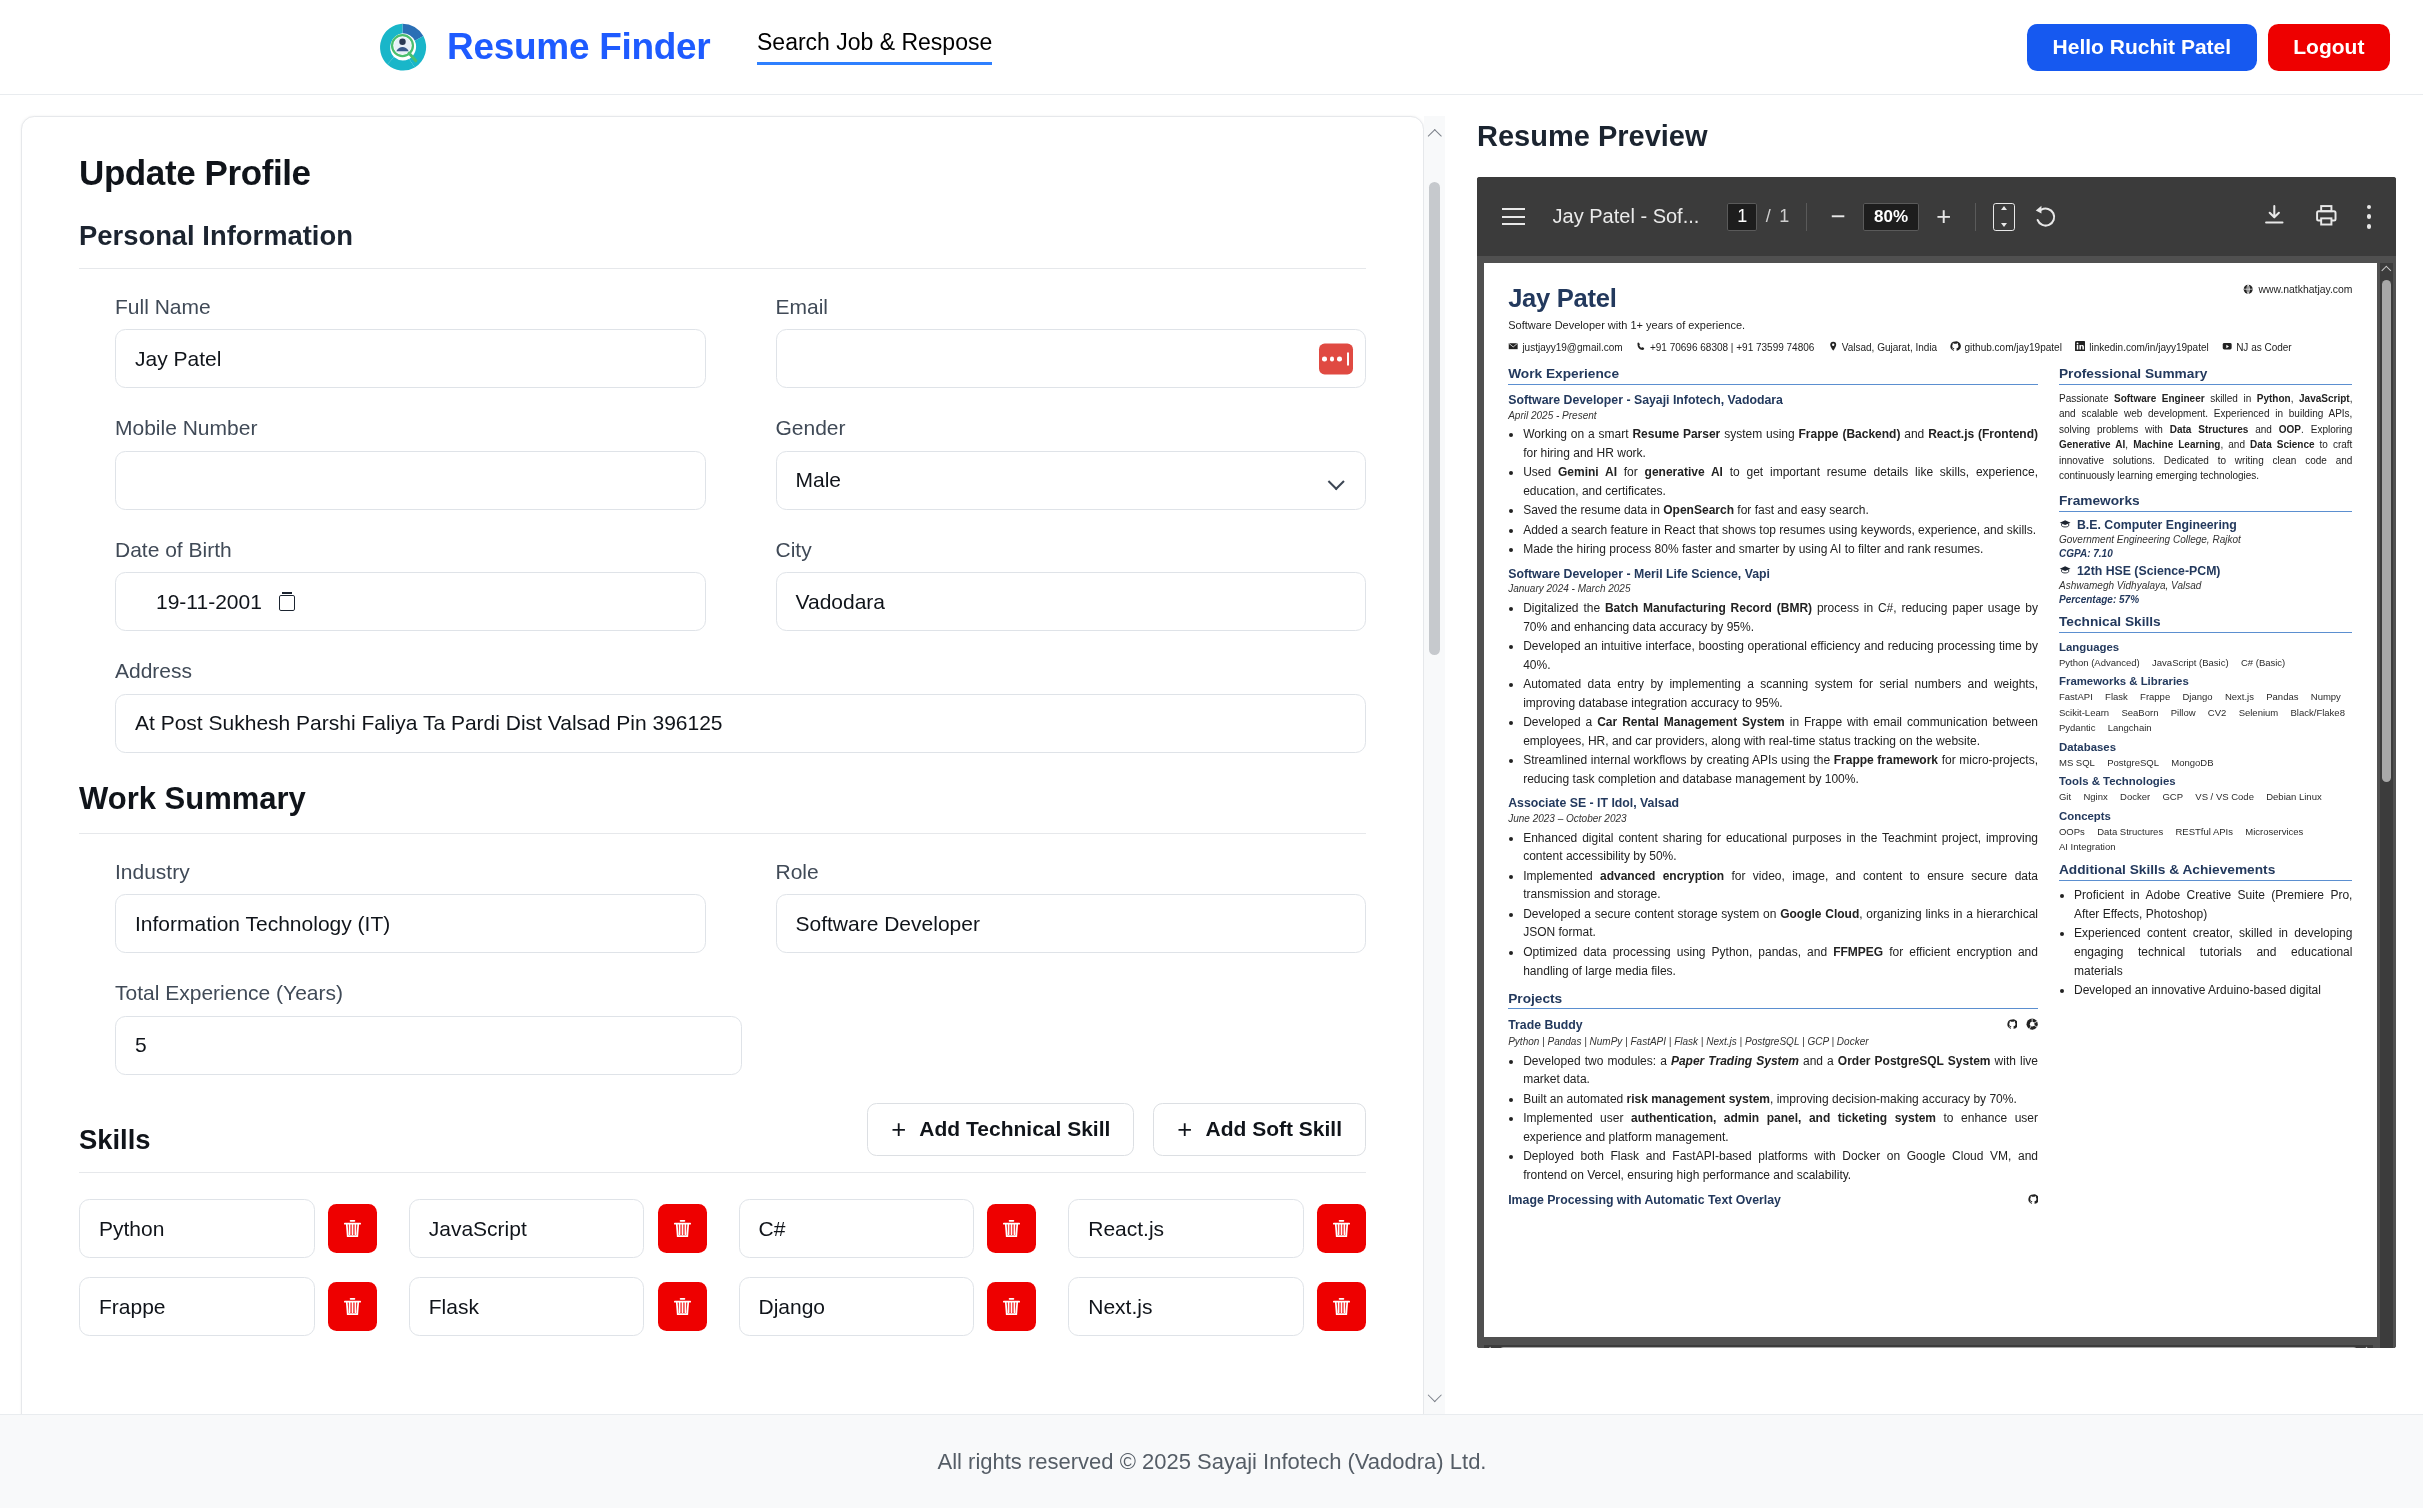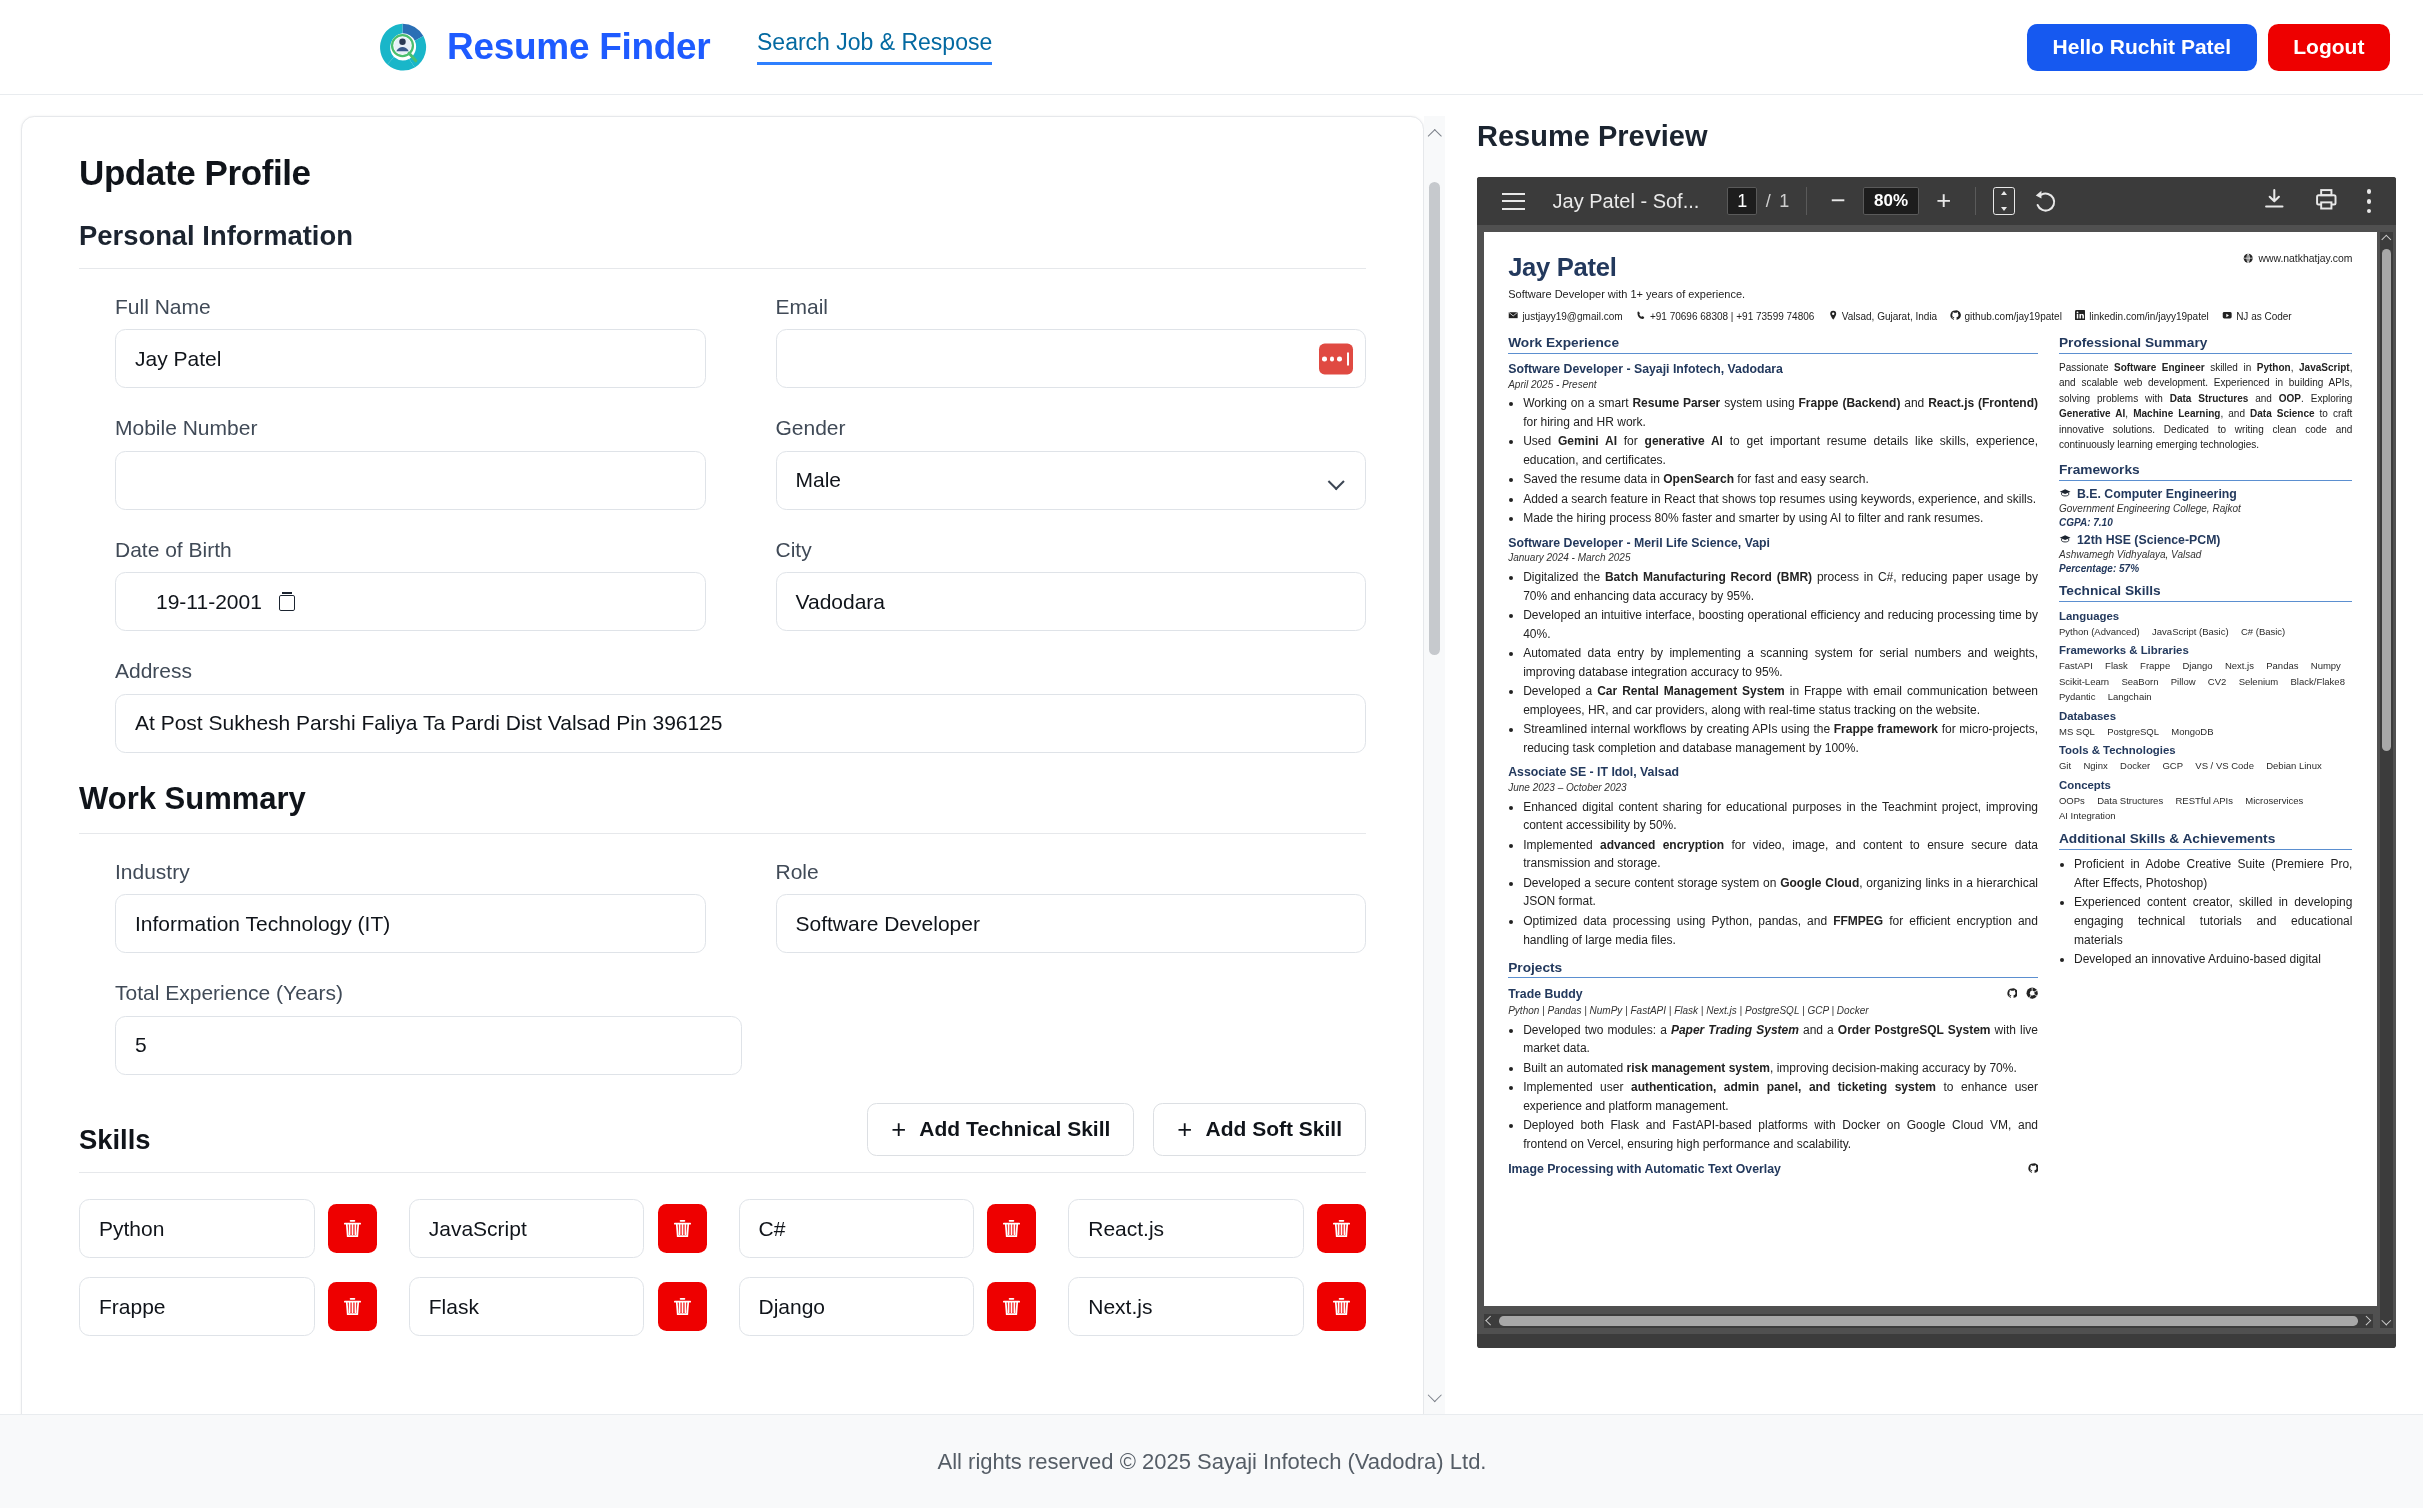--- a/index.html
+++ b/index.html
@@ -23,21 +23,21 @@
     display: flex; align-items: center; gap: 17px;
     position: absolute; left: 375px;
   }
   .brand-logo { width: 55px; height: 55px; flex: 0 0 55px; }
   .brand-title {
     font-size: 37px; font-weight: 700; color: #1e5bff;
     letter-spacing: -0.3px; white-space: nowrap;
   }
   .nav-link {
     position: absolute; left: 757px;
-    font-size: 23px; color: #0369a1; font-weight: 400;
+    font-size: 23px; color: #000000; font-weight: 400;
     padding-bottom: 6.6px; border-bottom: 3.8px solid #2f80ff;
     white-space: nowrap; text-decoration: none;
   }
   .nav-right {
     position: absolute; right: 34px;
     display: flex; align-items: center; gap: 11px; border-radius: 14px;
   }
   .btn-hello {
     background: #1659f0; color: #fff; border: none;
     border-radius: 10.4px; padding: 0 25.6px; height: 47px;
@@ -186,21 +186,21 @@
   }
   .preview-title {
     font-size: 29px; font-weight: 600; color: #1b2430;
     margin-bottom: 24.6px;
   }
   .pdf-frame {
     background: #3c3c3c; border-radius: 2.8px;
     height: 1171px; overflow: hidden; position: relative;
   }
   .pdf-toolbar {
-    height: 48px; background: #3b3b3b;
+    height: 79px; background: #3b3b3b;
     display: flex; align-items: center; padding: 0 24.6px;
     color: #e8e8e8; gap: 0;
   }
   .tb-ico { cursor: pointer; display: flex; align-items: center; justify-content: center; }
   .hamburger { width: 23px; height: 17px; position: relative; }
   .hamburger span { position: absolute; left: 0; width: 100%; height: 1.9px; background: #e8e8e8; }
   .hamburger span:nth-child(1){ top: 0; }
   .hamburger span:nth-child(2){ top: 7.6px; }
   .hamburger span:nth-child(3){ top: 15px; }
   .pdf-name {

